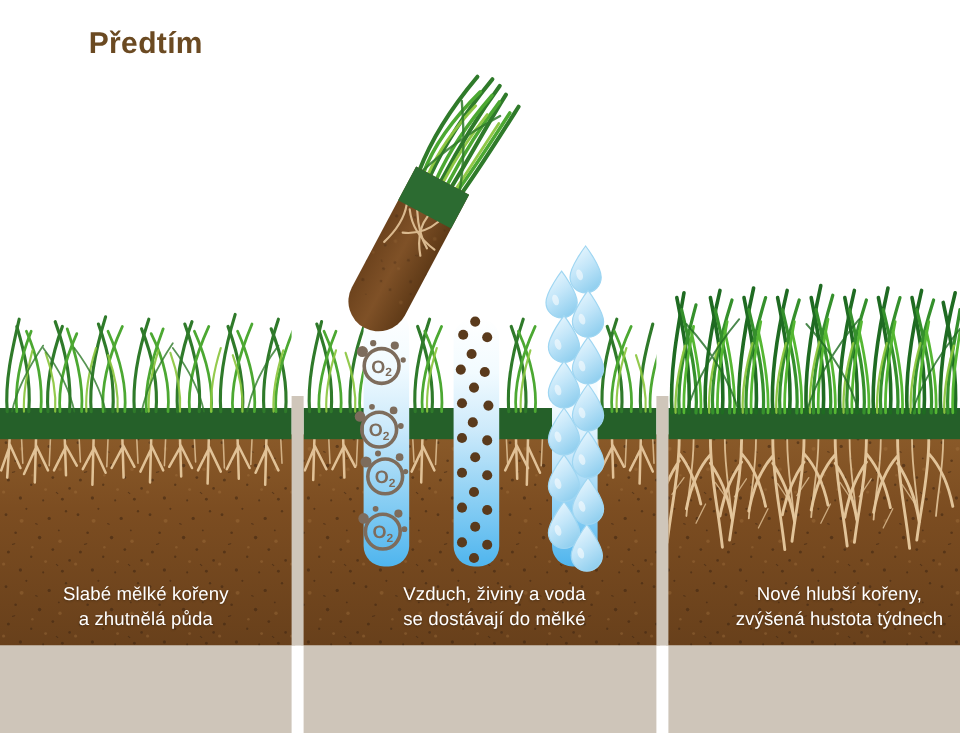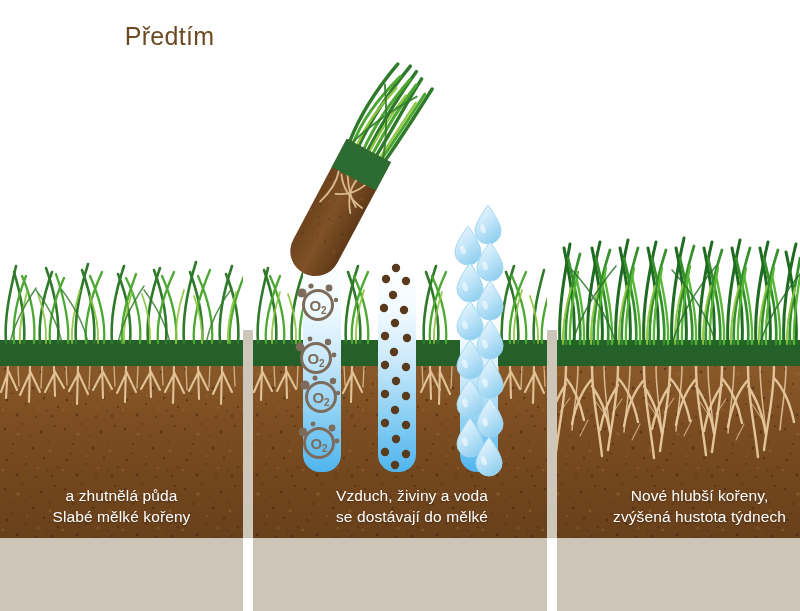--- a/index.html
+++ b/index.html
@@ -37,23 +37,22 @@
     left:0;top:538px;
     width:800px;height:73px;
     background:#cec5b9;
   }
   .label{
     position:absolute;
     top:0;height:73px;
     display:flex;align-items:center;justify-content:center;
     color:#6b4a22;
     font-size:25px;
-    font-weight:normal;
+    font-weight:bold;
     letter-spacing:.3px;
-    margin-left:48px;
   }
   .divider-bot{
     position:absolute;
     top:538px;width:10px;height:73px;
     background:#ffffff;
   }
 </style>
 </head>
 <body>
 
@@ -529,22 +528,22 @@
   </svg>
 
   <svg class="layer" viewBox="0 0 800 611" width="800" height="611" xmlns="http://www.w3.org/2000/svg">
     <rect x="243" y="330" width="10" height="208" fill="#cfc6ba"></rect>
     <rect x="547" y="330" width="10" height="208" fill="#cfc6ba"></rect>
     <rect x="246" y="538" width="5" height="73" fill="#ffffff"></rect>
     <rect x="550" y="538" width="5" height="73" fill="#ffffff"></rect>
   </svg>
 
   <div class="caption" style="left:0;top:485px;width:243px;">
+    <span>Slabé mělké kořeny</span>
     <span>a zhutnělá půda</span>
-    <span>Slabé mělké kořeny</span>
   </div>
 
   <div class="caption" style="left:253px;top:485px;width:318px;">
     <span>Vzduch, živiny a voda</span>
     <span>se dostávají do mělké</span>
   </div>
 
   <div class="caption" style="left:578px;top:485px;width:243px;">
     <span>Nové hlubší kořeny,</span>
     <span>zvýšená hustota týdnech</span>

